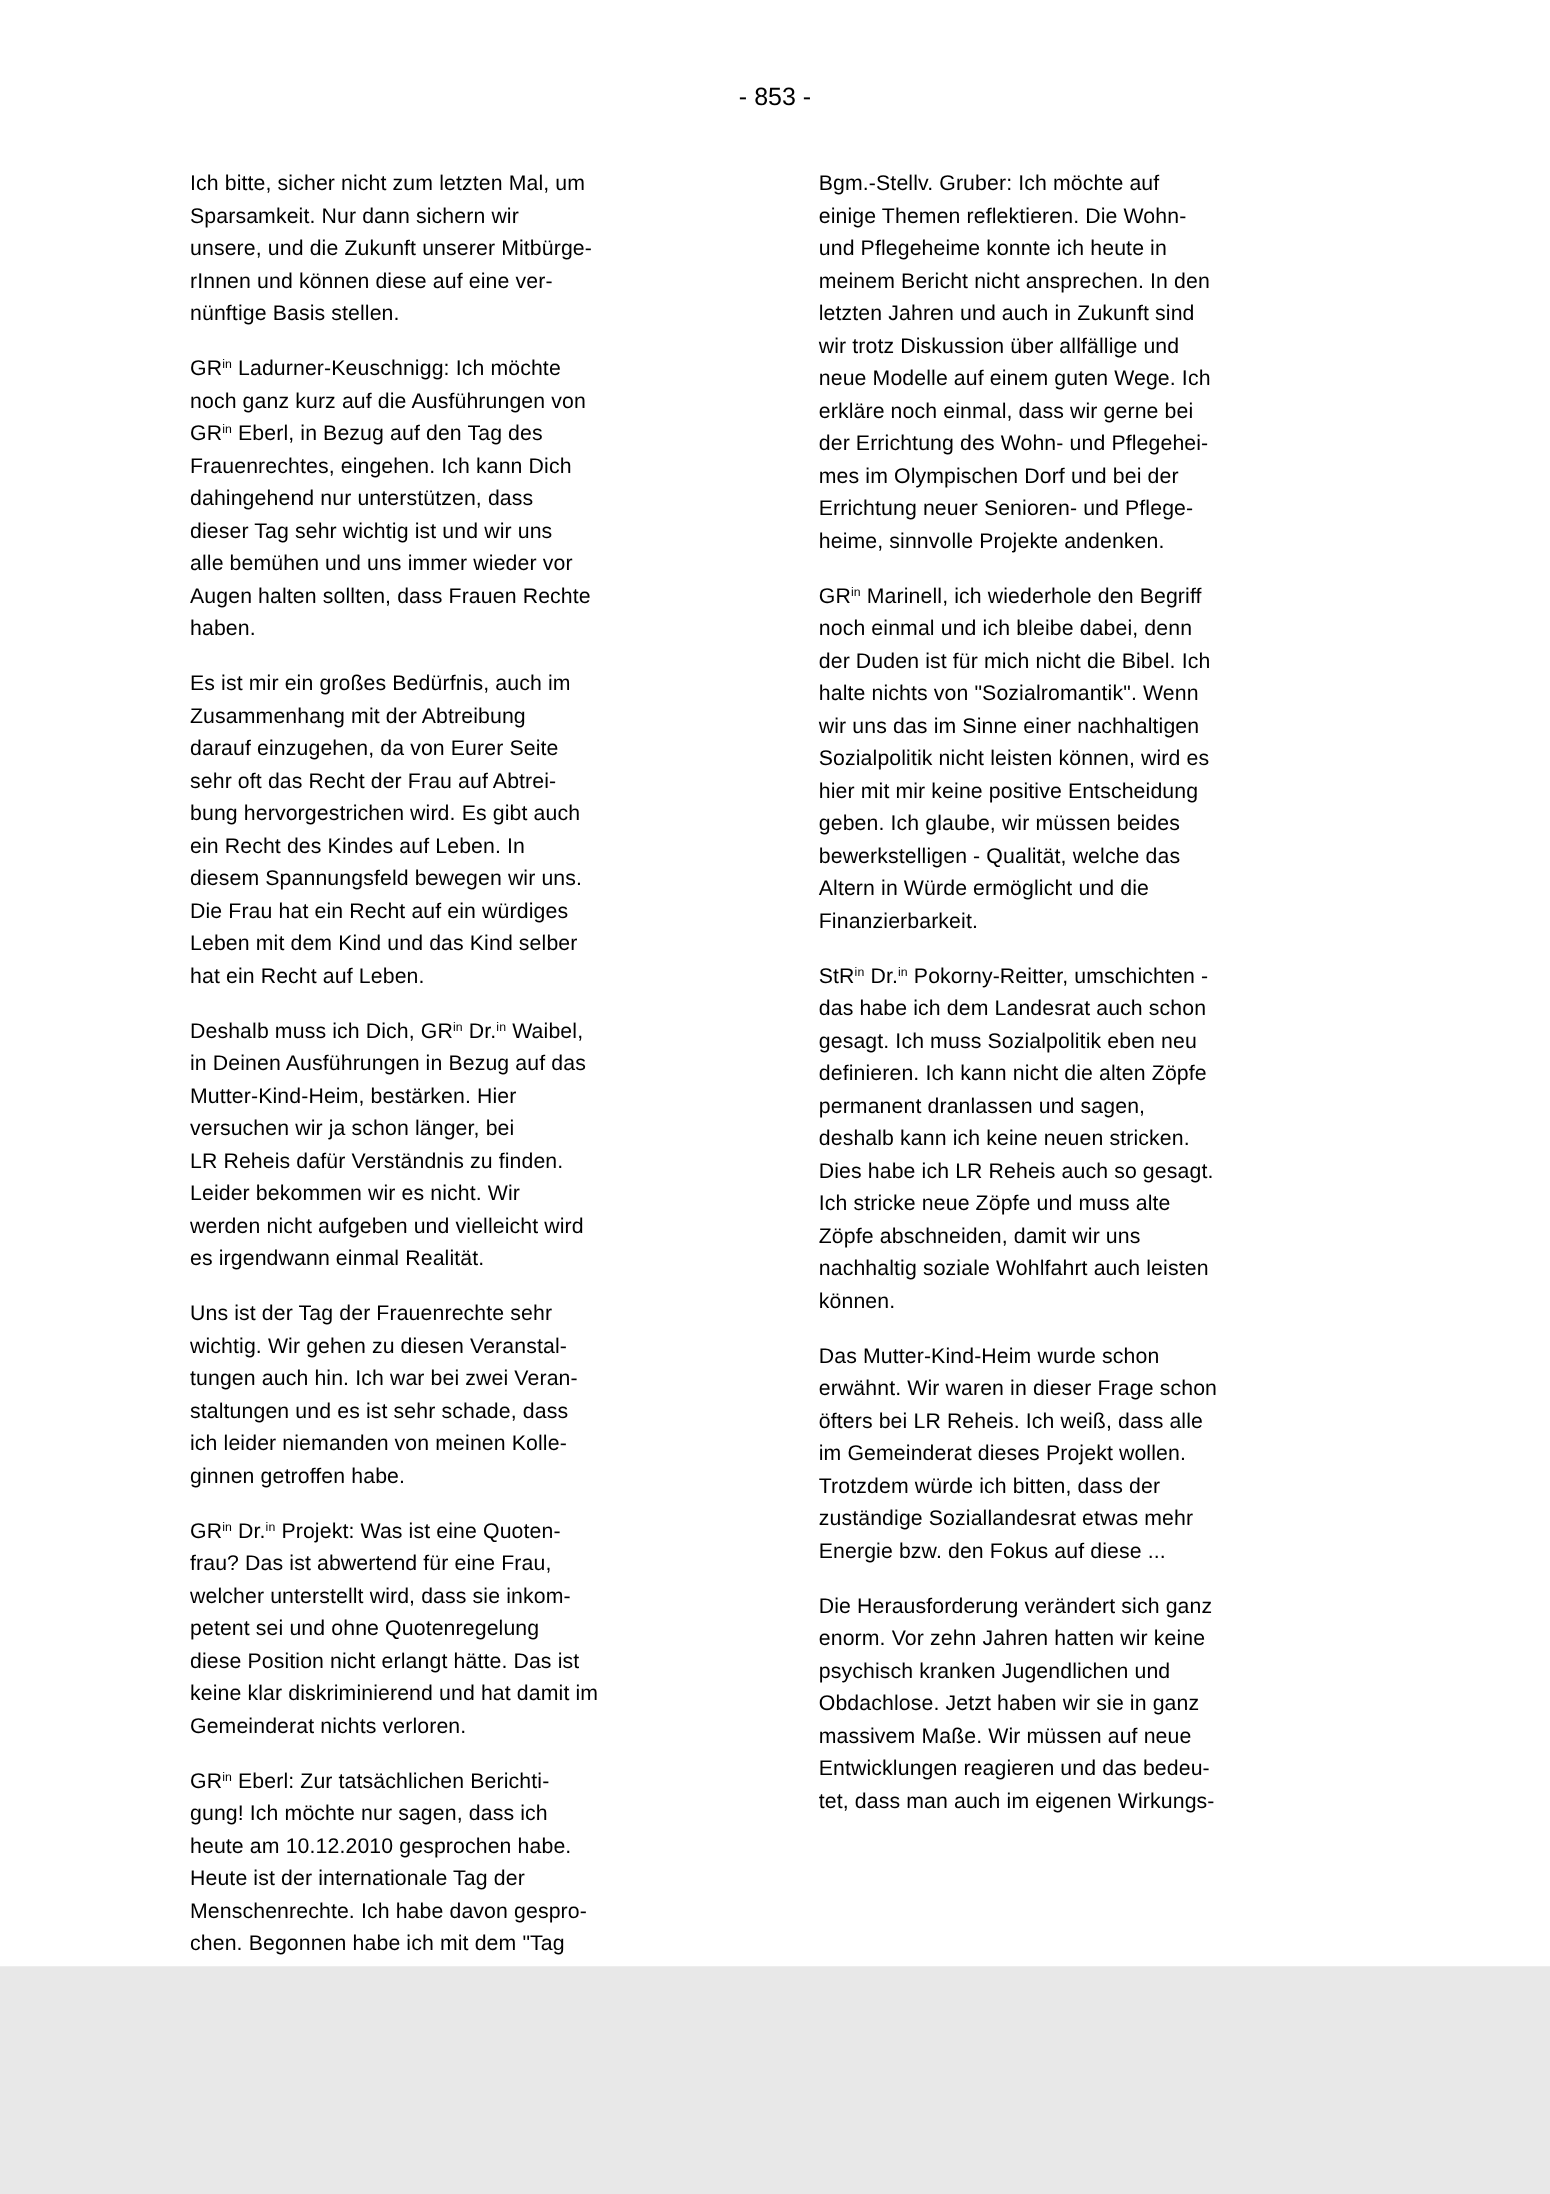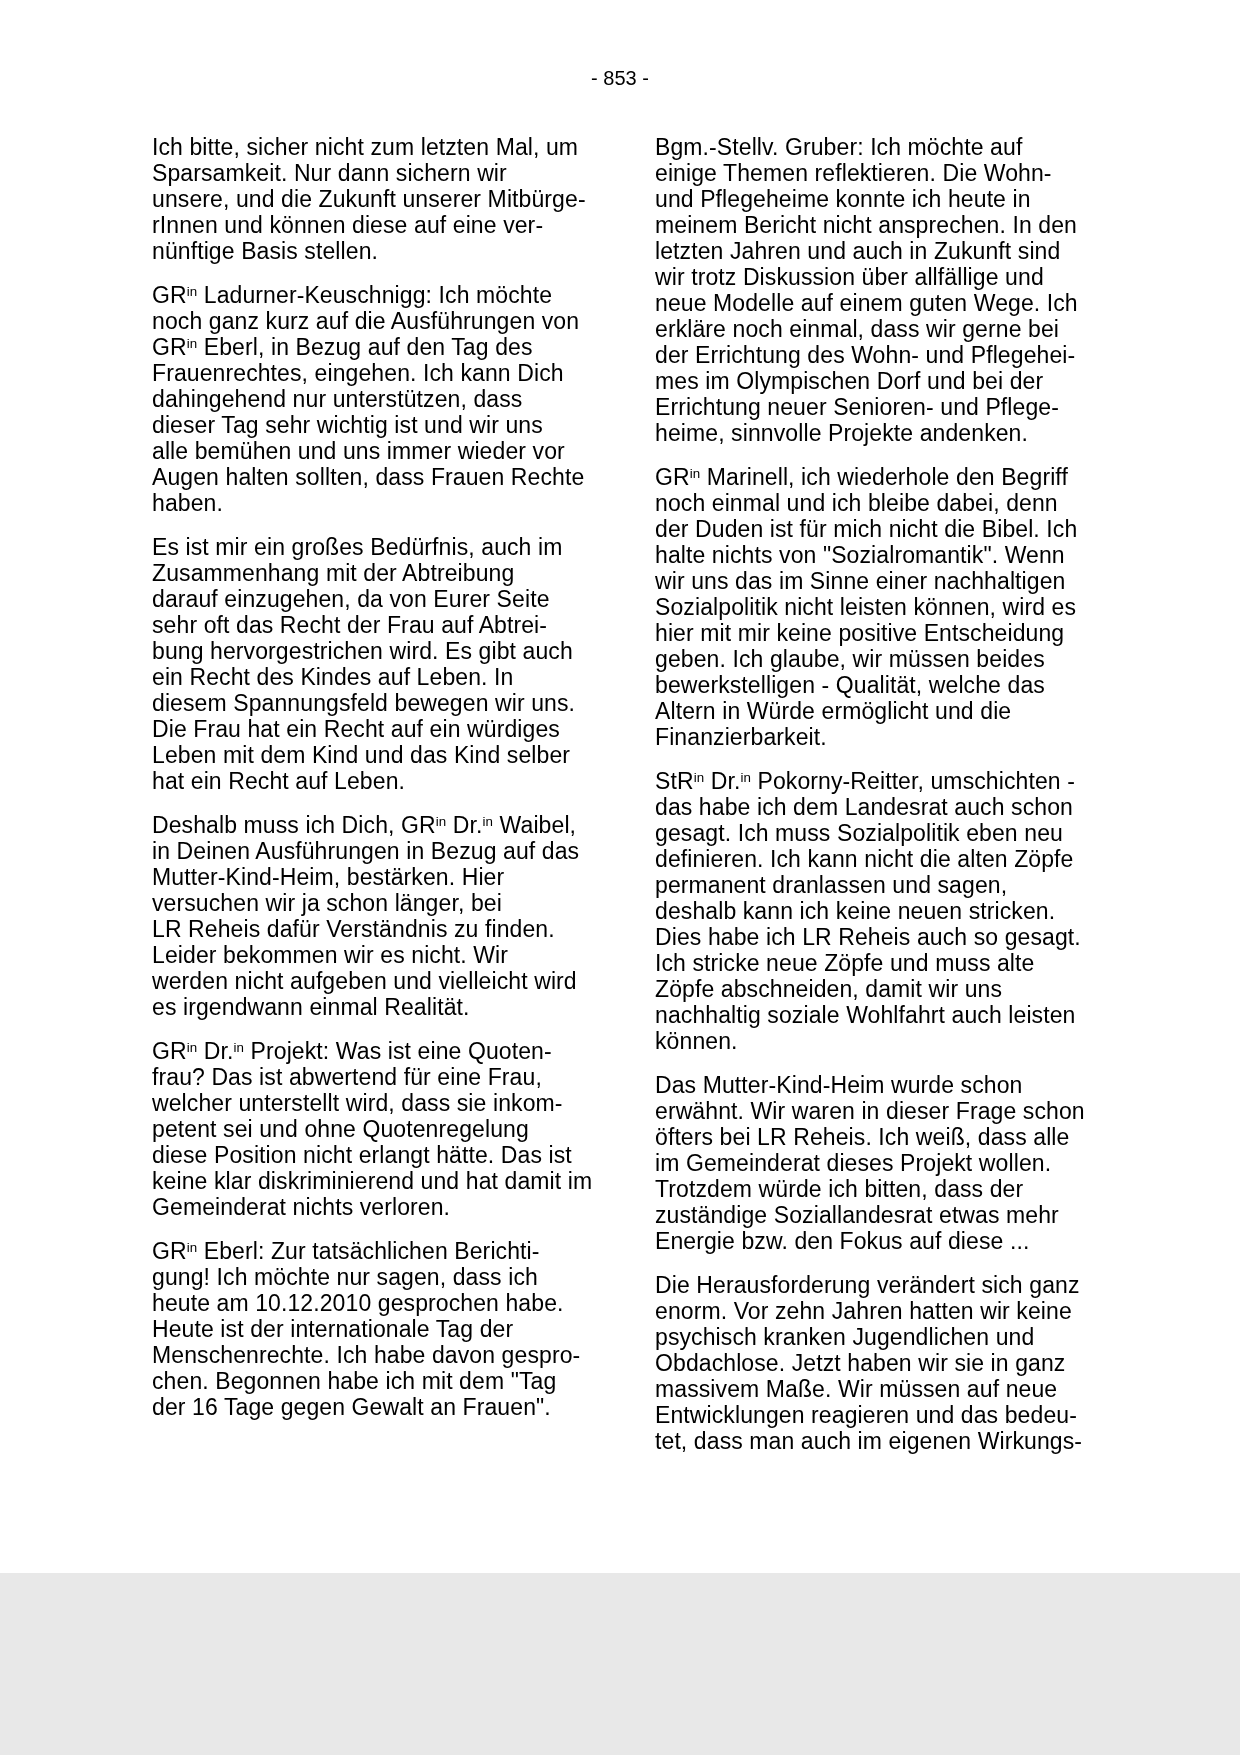--- a/index.html
+++ b/index.html
@@ -30,21 +30,21 @@
     left: 152px;
     top: 134px;
     display: flex;
     gap: 45px;
   }
   .col {
     width: 458px;
   }
   .para {
     margin: 0 0 18px 0;
-    font-size: 23px;
+    font-size: 17px;
     line-height: 26px;
     white-space: pre-line;
     letter-spacing: 0.1px;
   }
   .para .bold { font-weight: normal; }
   .para sup {
     font-size: 0.58em;
     line-height: 0;
     vertical-align: 0.55em;
   }
@@ -91,20 +91,26 @@
 Leben mit dem Kind und das Kind selber
 hat ein Recht auf Leben.</span></p>
         <p class="para"><span>Deshalb muss ich Dich, GR</span><sup>in</sup><span> Dr.</span><sup>in</sup><span> Waibel,
 in Deinen Ausführungen in Bezug auf das
 Mutter-Kind-Heim, bestärken. Hier
 versuchen wir ja schon länger, bei
 LR Reheis dafür Verständnis zu finden.
 Leider bekommen wir es nicht. Wir
 werden nicht aufgeben und vielleicht wird
 es irgendwann einmal Realität.</span></p>
+        <p class="para"><span>Uns ist der Tag der Frauenrechte sehr
+wichtig. Wir gehen zu diesen Veranstal-
+tungen auch hin. Ich war bei zwei Veran-
+staltungen und es ist sehr schade, dass
+ich leider niemanden von meinen Kolle-
+ginnen getroffen habe.</span></p>
         <p class="para"><span class="bold">GR</span><sup class="bold">in</sup><span class="bold"> Dr.</span><sup class="bold">in</sup><span class="bold"> Projekt:</span><span> Was ist eine Quoten-
 frau? Das ist abwertend für eine Frau,
 welcher unterstellt wird, dass sie inkom-
 petent sei und ohne Quotenregelung
 diese Position nicht erlangt hätte. Das ist
 keine klar diskriminierend und hat damit im
 Gemeinderat nichts verloren.</span></p>
         <p class="para"><span class="bold">GR</span><sup class="bold">in</sup><span class="bold"> Eberl:</span><span> Zur tatsächlichen Berichti-
 gung! Ich möchte nur sagen, dass ich
 heute am 10.12.2010 gesprochen habe.

